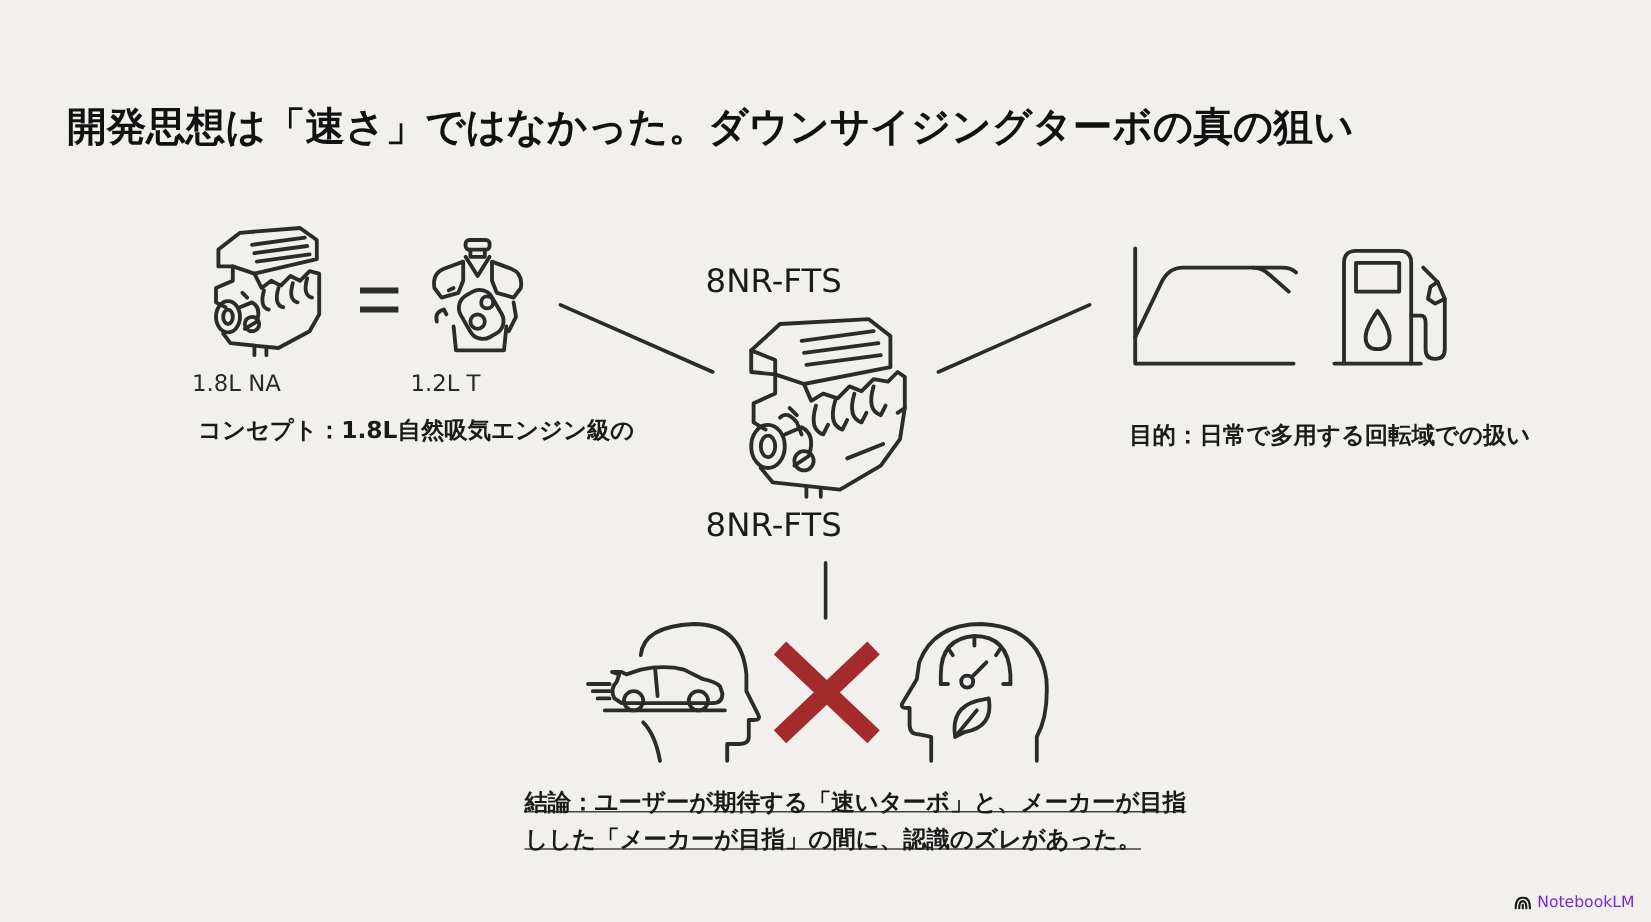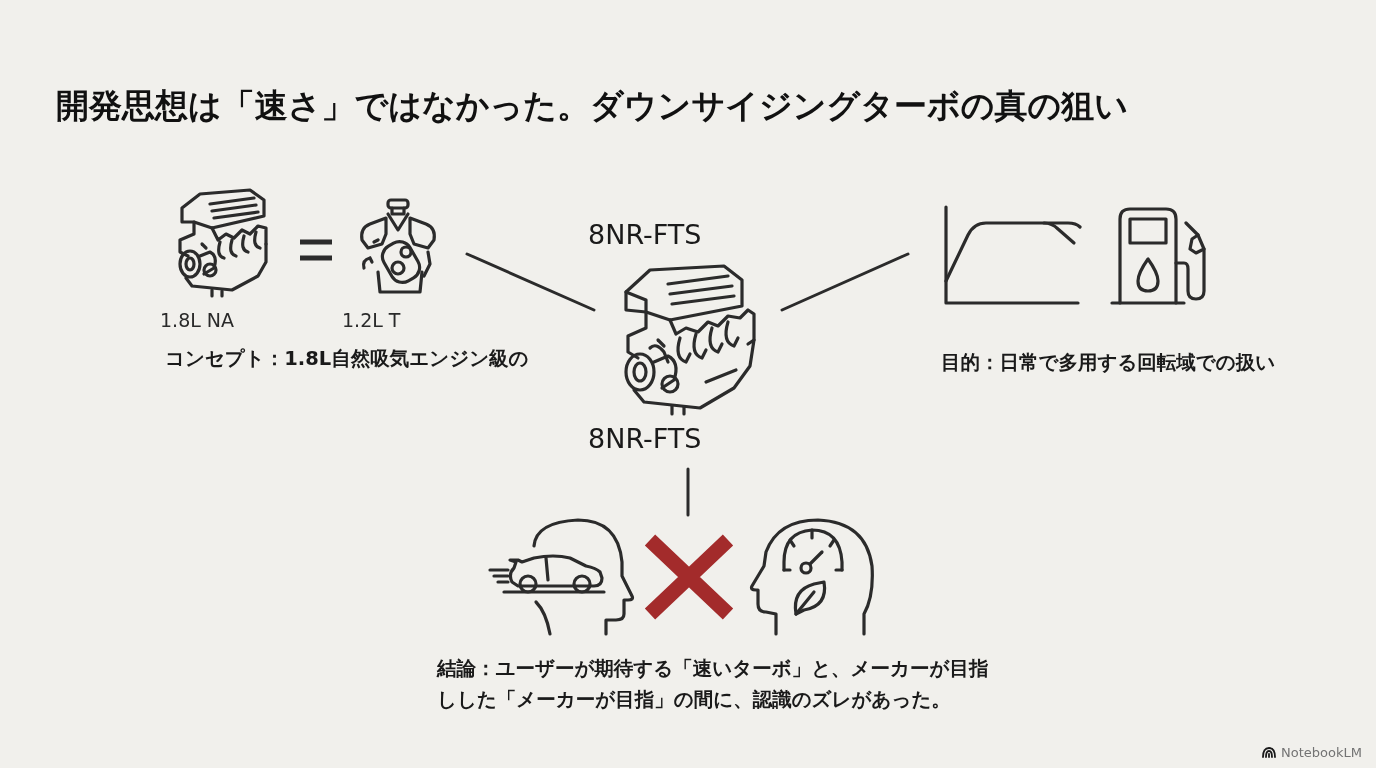--- a/index.html
+++ b/index.html
@@ -63,21 +63,21 @@
       pointer-events: none;
     }
     .connector line {
       stroke: #2b2b2b;
       stroke-width: 3;
       stroke-linecap: round;
     }
     .brand {
       right: 14px; bottom: 8px;
       font-size: 13px;
-      color: #737373;
+      color: #6d28d9;
       display: flex;
       align-items: center;
       gap: 5px;
     }
     .brand svg * { fill: none; stroke: #1a1a1a; stroke-width: 1.8; stroke-linecap: round; }
   </style>
 </head>
 <body>
 
 <div class="abs title">開発思想は「速さ」ではなかった。ダウンサイジングターボの真の狙い</div>
@@ -199,21 +199,21 @@
     <path d="M116 118 L116 98 Q126 80 124 50 Q118 6 70 4 Q30 4 18 36 L16 50 L4 70 Q2 74 8 74 L10 74 L10 88 Q10 96 18 96 L28 98 L28 118"></path>
     <path d="M36 54 L36 46 Q36 16 64 14 Q92 14 94 46 L94 54"></path>
     <path d="M36 54 L42 54 M88 54 L94 54"></path>
     <path d="M64 14 L64 22 M42 24 L46 30 M86 24 L82 30"></path>
     <circle cx="58" cy="52" r="5"></circle>
     <path d="M62 48 L74 36"></path>
     <path d="M48 98 Q44 74 66 68 L76 66 Q80 90 56 94 Z"></path>
     <path d="M48 98 L66 76"></path>
   </svg>
 
-  <div class="abs body-text" style="left:394px; top:653px;">
+  <div class="abs body-text" style="left:394px; top:653px;text-decoration:underline;">
     <span>結論：ユーザーが期待する「速いターボ」と、メーカーが目指</span>
     <span>しした「メーカーが目指」の間に、認識のズレがあった。</span>
   </div>
 </div>
 
 <div class="abs brand">
   <svg width="14" height="11" viewBox="0 0 14 11">
     <path d="M1 10 Q1 1 7 1 Q13 1 13 10"></path>
     <path d="M4 10 Q4 4 7 4 Q10 4 10 10"></path>
     <path d="M7 7 L7 10"></path>

